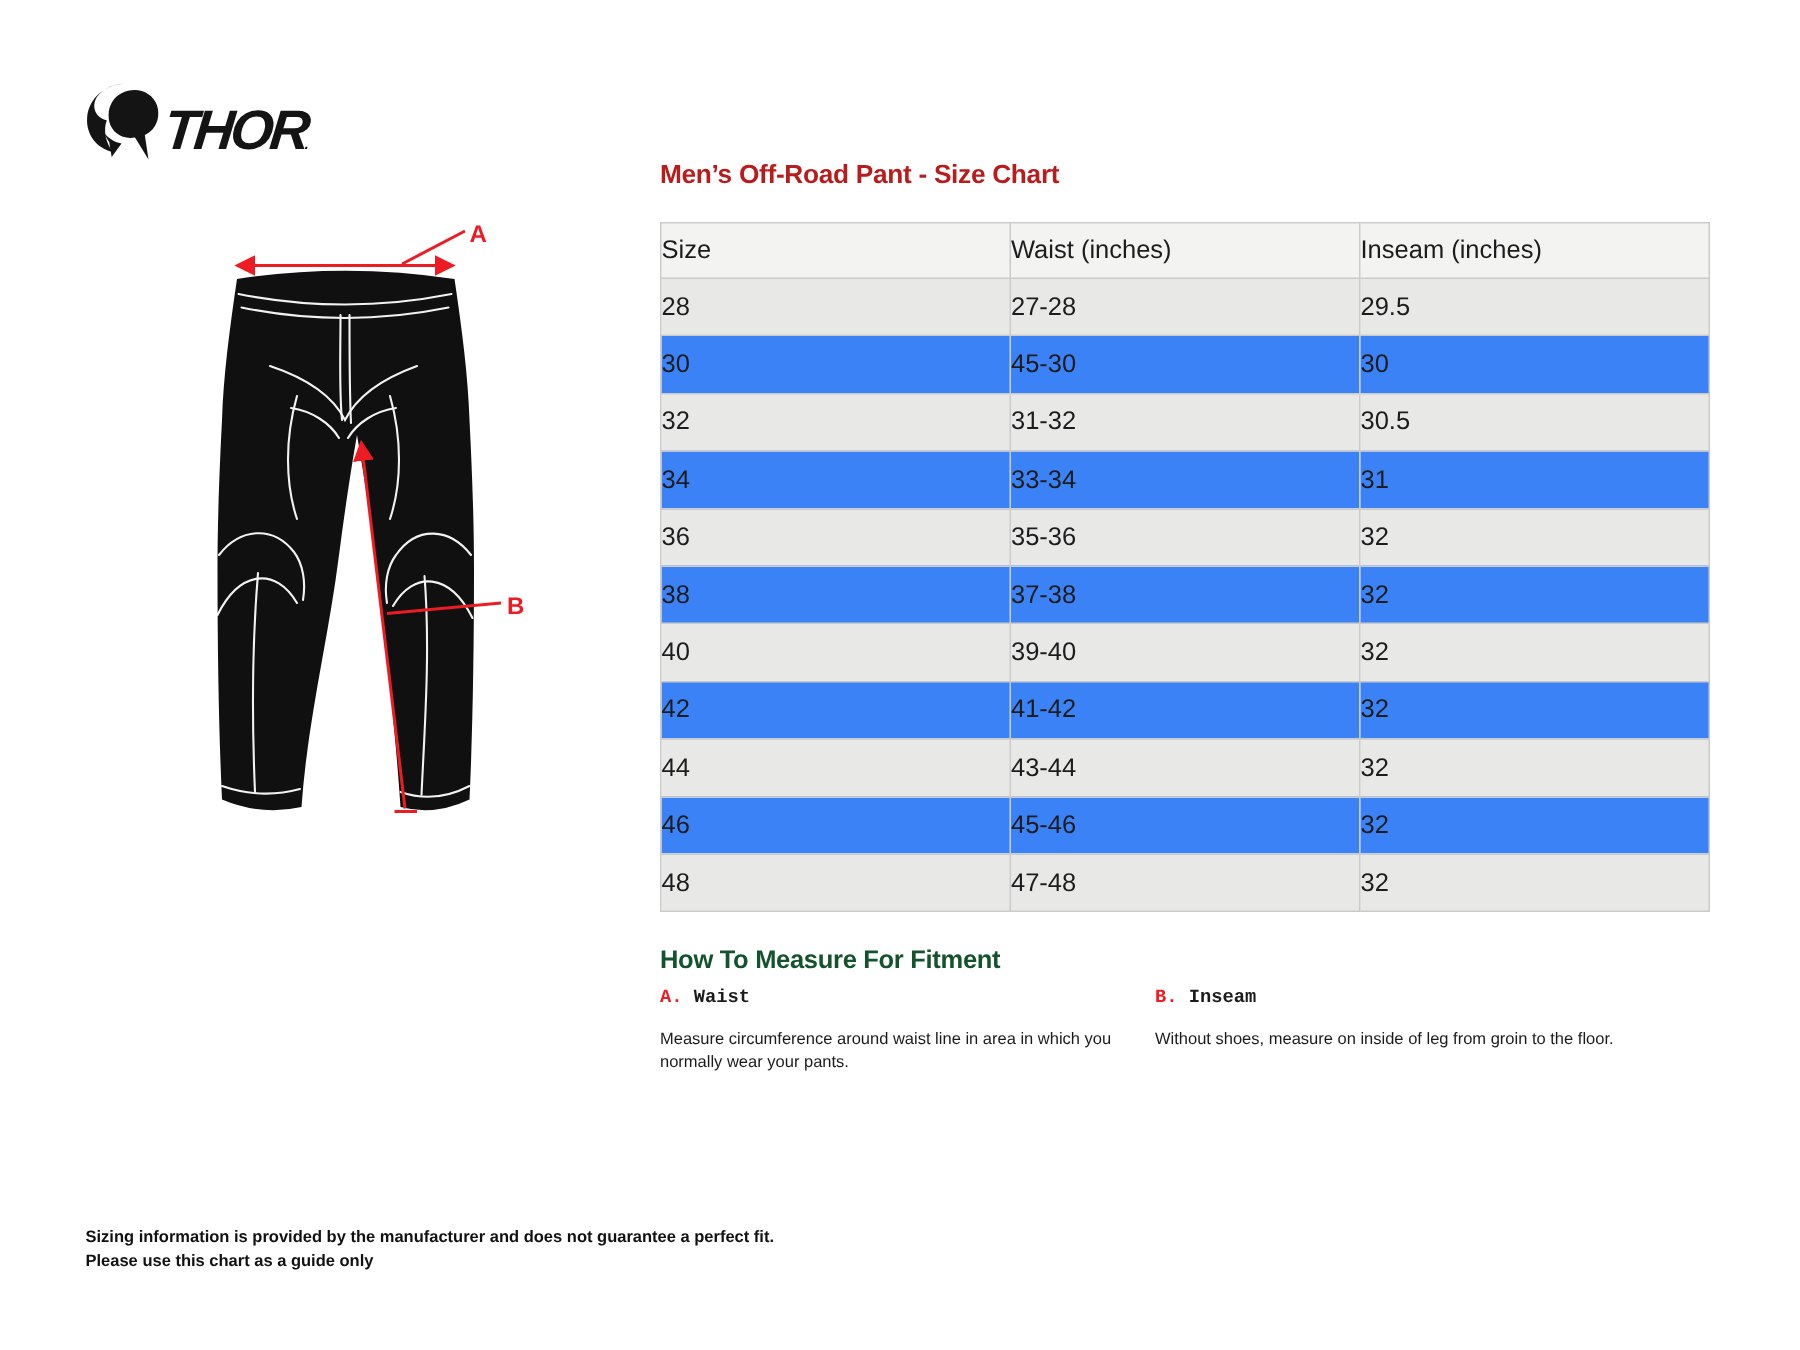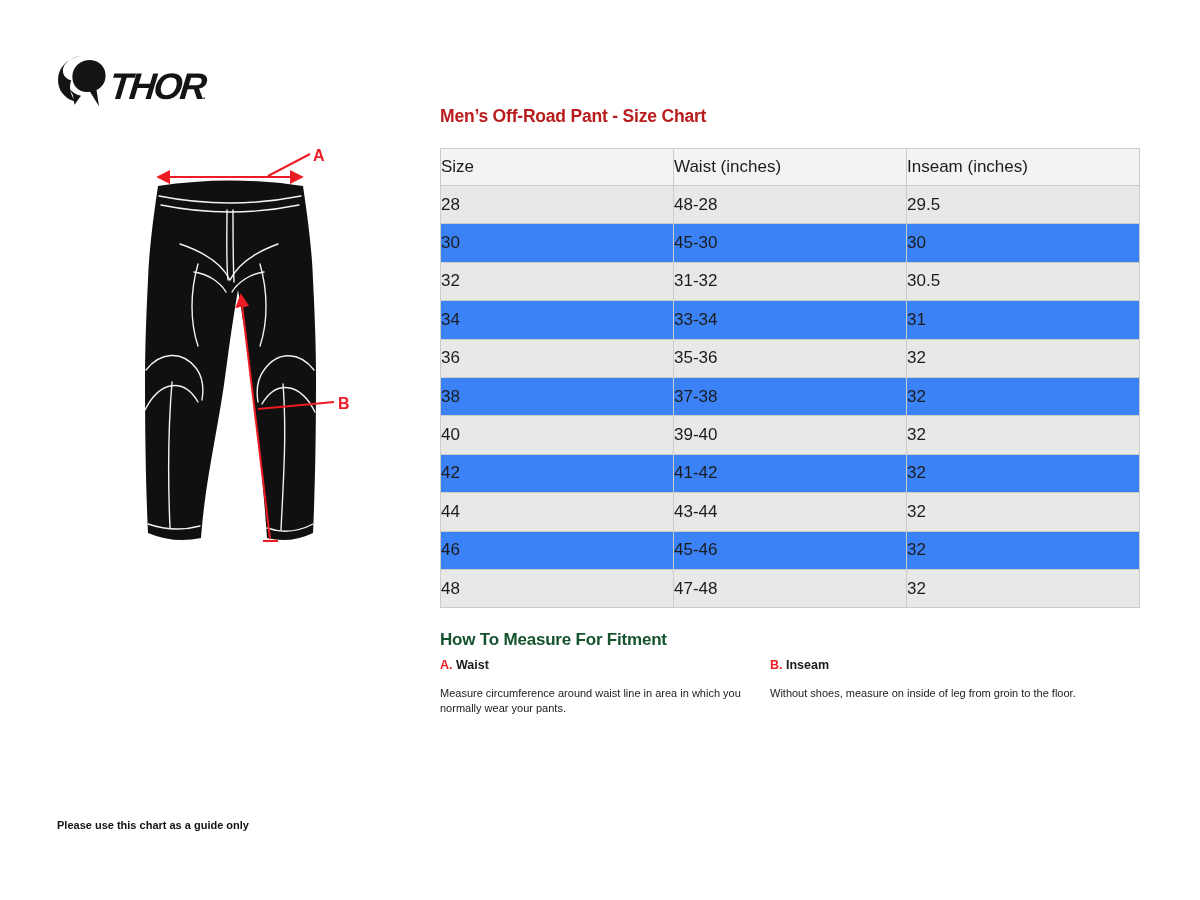--- a/index.html
+++ b/index.html
@@ -40,21 +40,21 @@
   .size-table th{height:36px;background:#f3f3f1;}
   .size-table td{height:37.4px;background:#3b82f6;}
   .size-table tbody tr:nth-child(odd) td{background:#e8e8e7;}
 
   .measure-heading{
     position:absolute;left:0;top:630px;margin:0;
     font-size:17px;font-weight:700;letter-spacing:-0.2px;color:#14532d;
   }
   .measure-cols{position:absolute;left:0;top:658px;width:700px;display:flex;}
   .measure-item{width:330px;flex:0 0 330px;}
-  .m-title{font-size:12.5px;font-weight:700;color:#1b1b1b;}
+  .m-title{font-size:12.5px;font-weight:700;color:#1b1b1b;font-family:Liberation Mono, monospace;}
   .m-letter{color:#ed1c24;}
   .m-text{margin:14px 0 0;font-size:11px;line-height:15px;color:#1b1b1b;max-width:308px;}
 
   
   .footer{
     position:absolute;left:57px;top:818px;
     font-size:11px;font-weight:700;line-height:15.5px;color:#111;
   }
 </style>
 </head>
@@ -133,21 +133,21 @@
       <thead>
         <tr>
           <th>Size</th>
           <th>Waist (inches)</th>
           <th>Inseam (inches)</th>
         </tr>
       </thead>
       <tbody>
         <tr>
           <td>28</td>
-          <td>48-28</td>
+          <td>27-28</td>
           <td>29.5</td>
         </tr>
         <tr>
           <td>30</td>
           <td>45-30</td>
           <td>30</td>
         </tr>
         <tr>
           <td>32</td>
           <td>31-32</td>
@@ -204,16 +204,17 @@
         <p class="m-text">Measure circumference around waist line in area in which you normally wear your pants.</p>
       </div>
       <div class="measure-item">
         <div class="m-title"><span class="m-letter">B.</span> <span>Inseam</span></div>
         <p class="m-text">Without shoes, measure on inside of leg from groin to the floor.</p>
       </div>
     </div>
   </div>
 
   <div class="footer">
+    <div>Sizing information is provided by the manufacturer and does not guarantee a perfect fit.</div>
     <div>Please use this chart as a guide only</div>
   </div>
 
 </div>
 
 </body></html>

